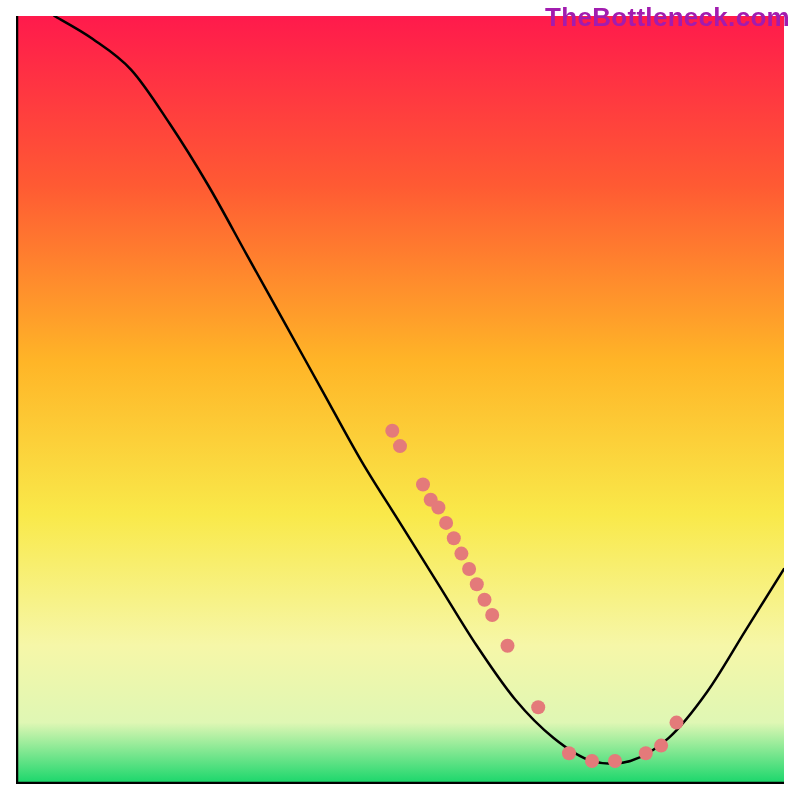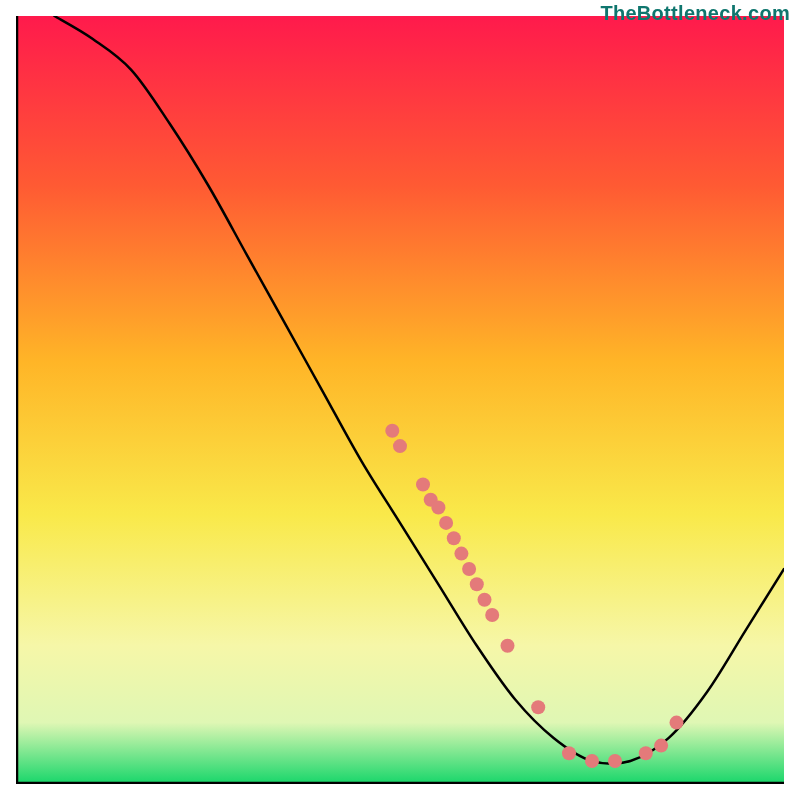--- a/index.html
+++ b/index.html
@@ -13,23 +13,23 @@
   }
   .canvas {
     position: relative;
     width: 800px;
     height: 800px;
   }
   .watermark {
     position: absolute;
     top: 2px;
     right: 10px;
-    font-size: 20px;
+    font-size: 26px;
     font-weight: bold;
-    color: #0f766e;
+    color: #a21caf;
     letter-spacing: 0.3px;
     z-index: 30;
     user-select: none;
   }
   .plot {
     position: absolute;
     left: 16px;
     top: 16px;
     width: 768px;
     height: 768px;

